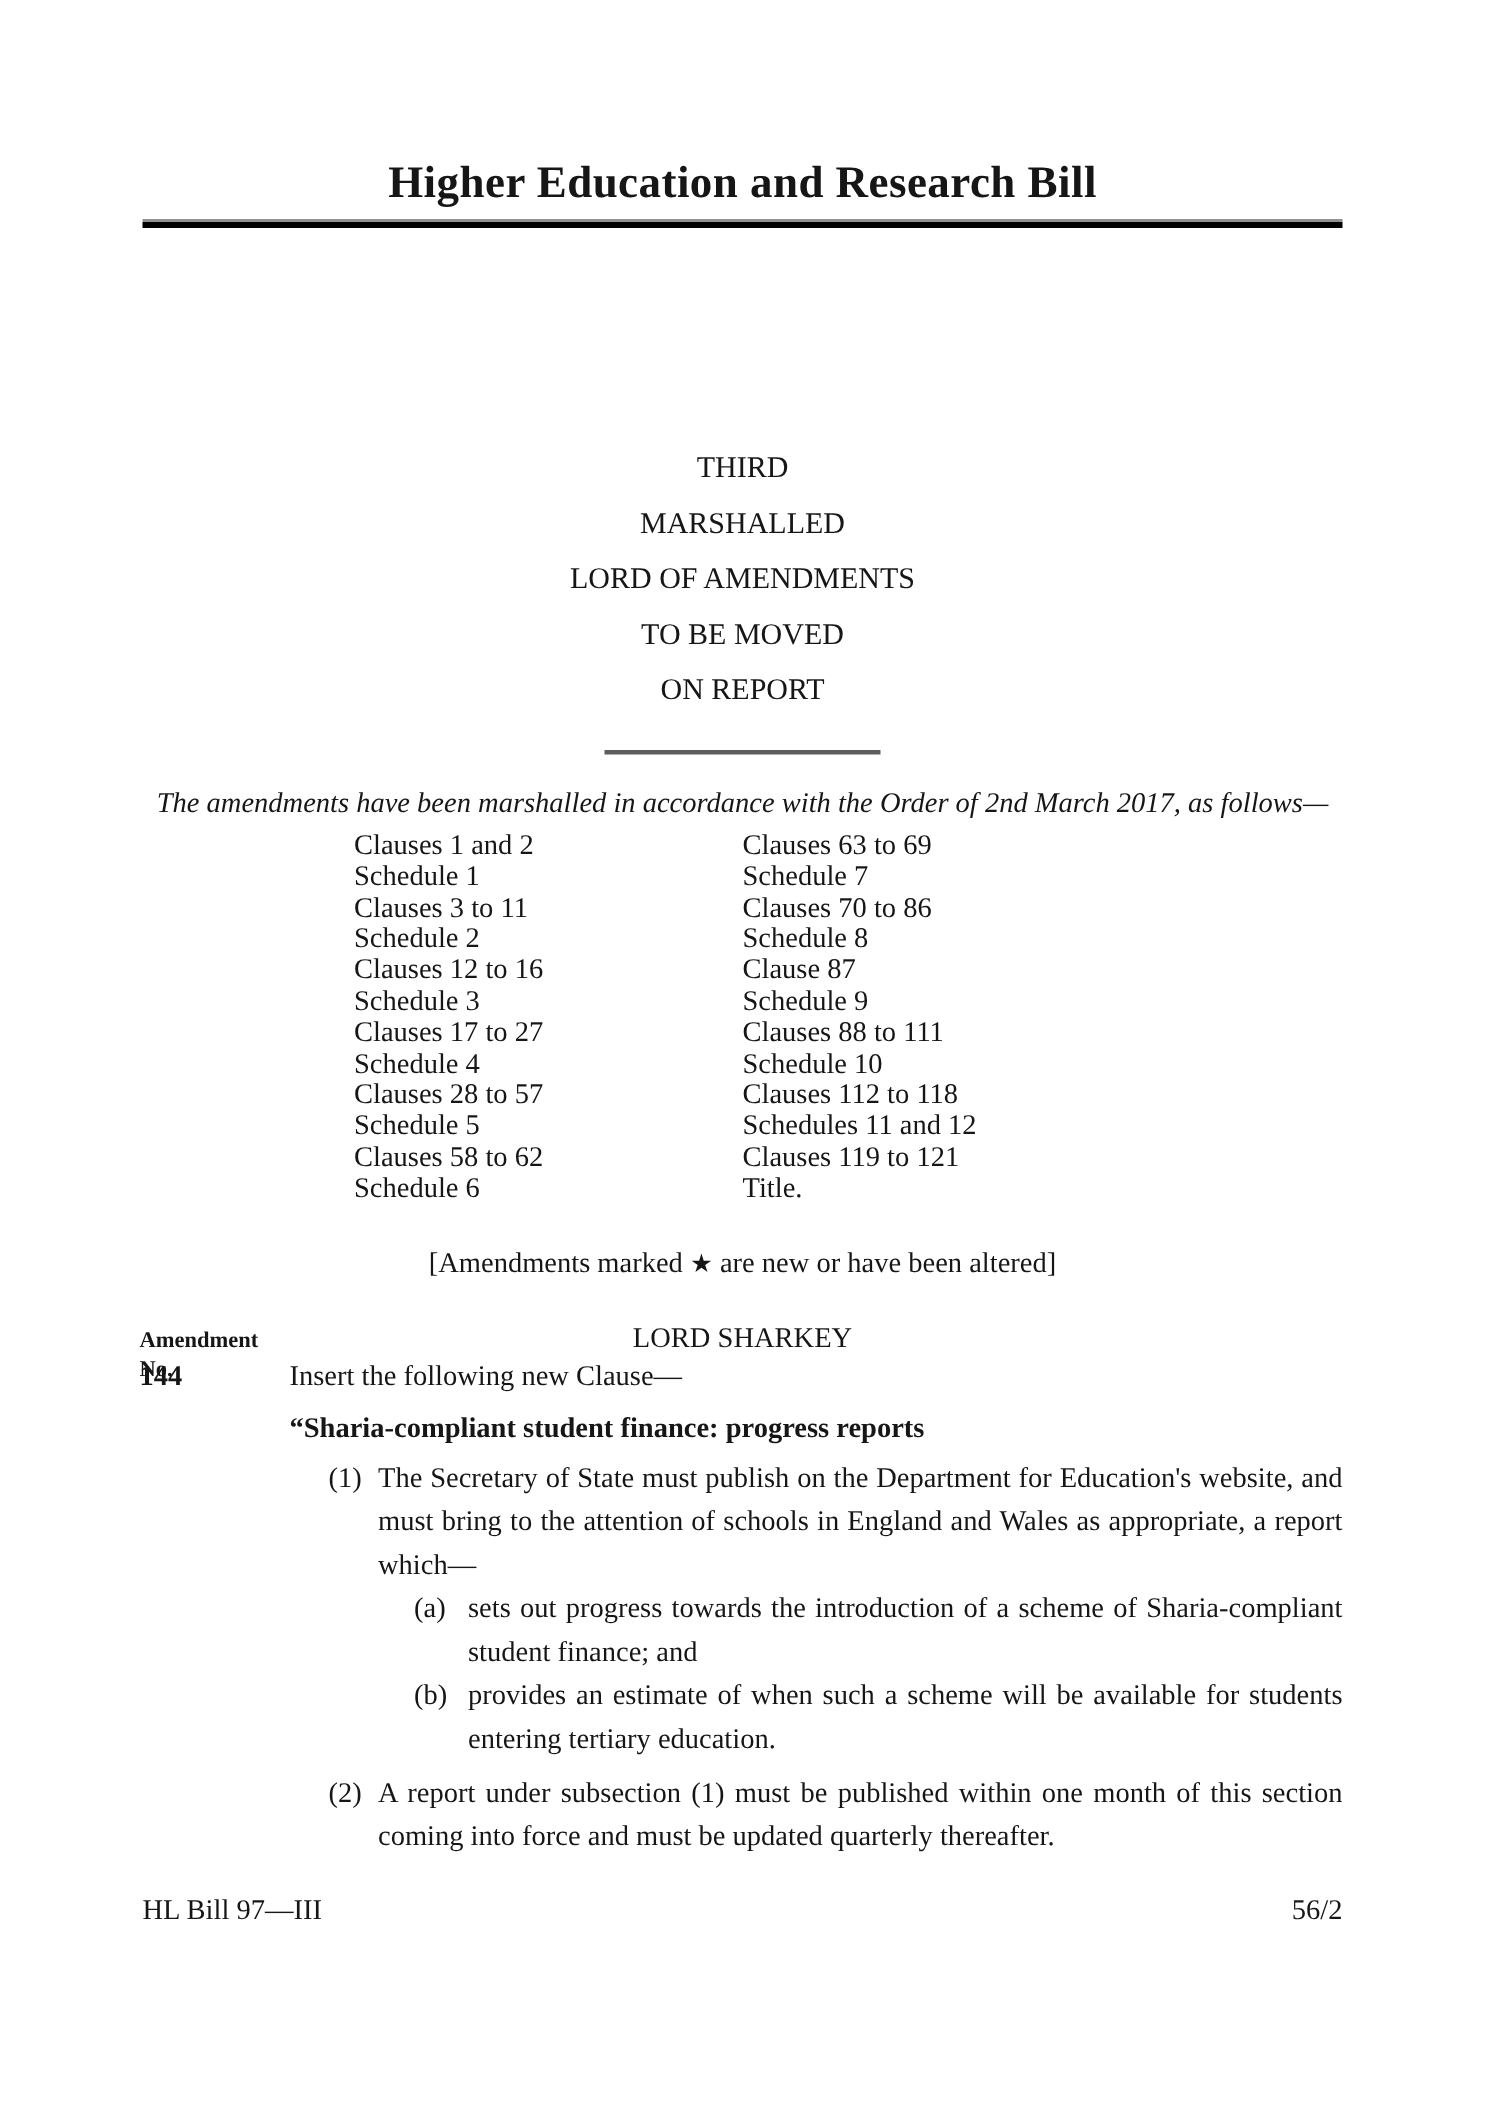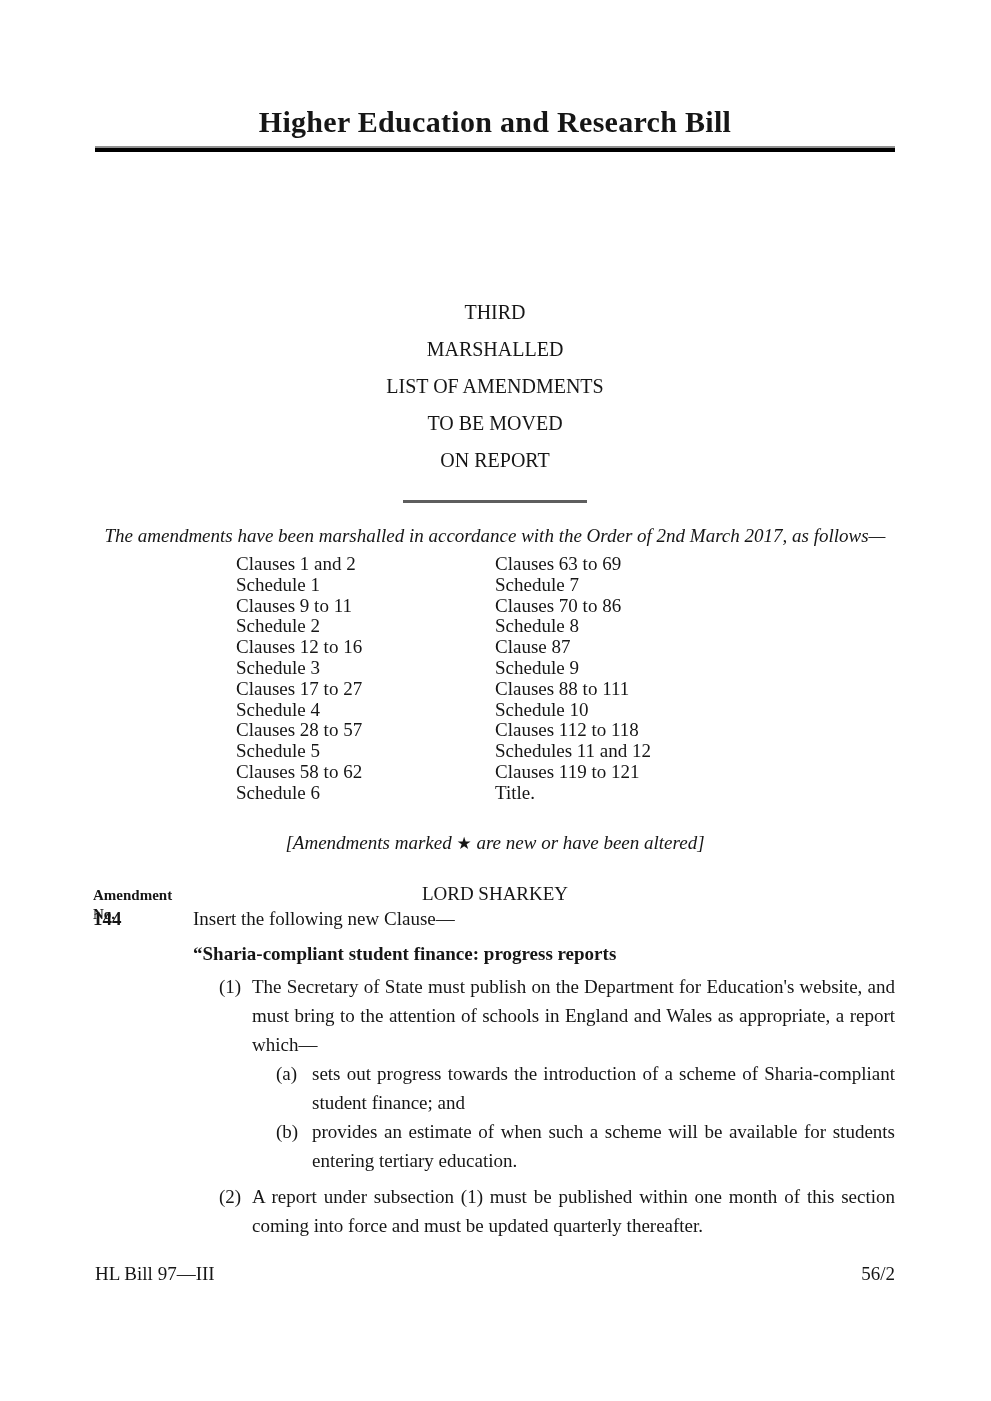--- a/index.html
+++ b/index.html
@@ -40,21 +40,21 @@
     font-style: italic;
     font-size: 19px;
     line-height: 22px;
   }
 
   .order-list { display: flex; margin-top: 7px; margin-left: 141px; font-size: 19px; }
   .order-col { line-height: 20.8px; }
   .order-col.left { width: 259px; }
 
   .star-note { margin-top: 28px; text-align: center; font-size: 19px; line-height: 22px; }
-  .star-note .it { font-style: italic; }
+  .star-note .it { }
   .star-note .star { font-style: normal; font-size: 17px; }
 
   .amend-header { position: relative; margin-top: 28px; }
   .amendment-no {
     position: absolute; left: -2px; top: 3px;
     font-weight: bold; font-size: 15px; line-height: 19px;
   }
   .place-heading { text-align: center; font-weight: bold; font-size: 19px; line-height: 22px; }
   .mover { text-align: center; font-size: 19px; line-height: 22px; margin-top: 11px; }
 
@@ -91,34 +91,34 @@
 
 <div class="page">
   <div class="content">
 
     <h1 class="doc-title">Higher Education and Research Bill</h1>
     <div class="title-rule"></div>
 
     <div class="headings">
       <div class="hline">THIRD</div>
       <div class="hline">MARSHALLED</div>
-      <div class="hline">LIST OF AMENDMENTS</div>
+      <div class="hline">LORD OF AMENDMENTS</div>
       <div class="hline">TO BE MOVED</div>
       <div class="hline">ON REPORT</div>
     </div>
 
     <div class="short-rule"></div>
 
     <p class="marshal-note">The amendments have been marshalled in accordance with the Order of 2nd March 2017, as follows—</p>
 
     <div class="order-list">
       <div class="order-col left">
         <div class="order-item">Clauses 1 and 2</div>
         <div class="order-item">Schedule 1</div>
-        <div class="order-item">Clauses 9 to 11</div>
+        <div class="order-item">Clauses 3 to 11</div>
         <div class="order-item">Schedule 2</div>
         <div class="order-item">Clauses 12 to 16</div>
         <div class="order-item">Schedule 3</div>
         <div class="order-item">Clauses 17 to 27</div>
         <div class="order-item">Schedule 4</div>
         <div class="order-item">Clauses 28 to 57</div>
         <div class="order-item">Schedule 5</div>
         <div class="order-item">Clauses 58 to 62</div>
         <div class="order-item">Schedule 6</div>
       </div>

